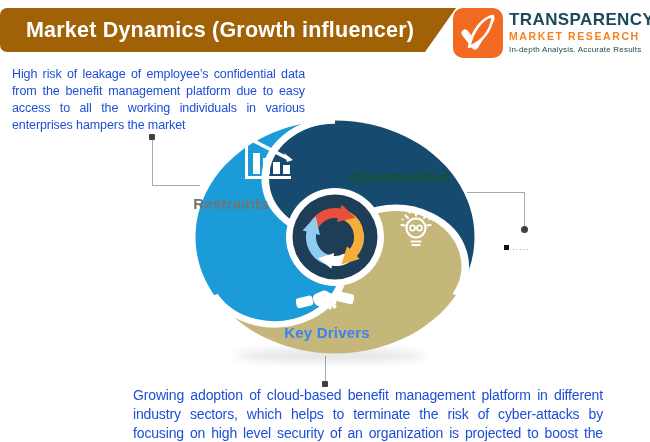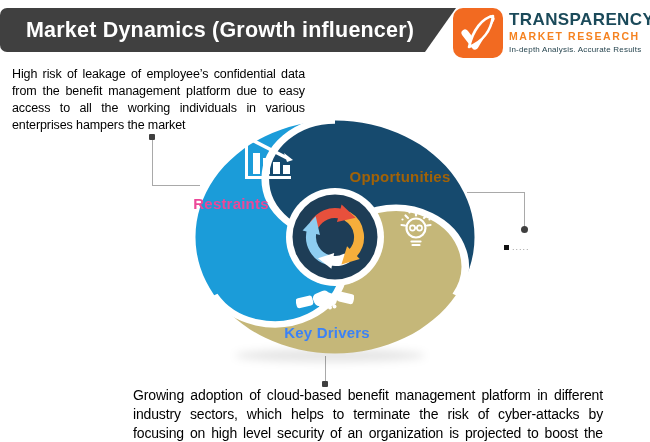--- a/index.html
+++ b/index.html
@@ -1,53 +1,53 @@
 <!DOCTYPE html>
 <html><head>
 <meta charset="utf-8">
 <style>
   html,body{margin:0;padding:0;}
   body{font-family:"Liberation Sans",sans-serif;background:#fff;}
   #stage{position:relative;width:650px;height:442px;background:#fff;overflow:hidden;}
 
   
-  .banner{position:absolute;left:0;top:8px;width:456px;height:44px;background:#404040;
+  .banner{position:absolute;left:0;top:8px;width:456px;height:44px;background:#a16207;
           border-radius:7px 0 0 7px;
           clip-path:polygon(0 0,100% 0,calc(100% - 31px) 100%,0 100%);}
   .banner-title{color:#fff;font-size:21.5px;font-weight:bold;line-height:44px;padding-left:26px;
                 letter-spacing:.2px;white-space:nowrap;}
 
   
   .logo{position:absolute;top:6px;right:3px;width:194px;height:54px;display:flex;gap:6px;}
   .logo-badge{width:50px;height:50px;flex:0 0 50px;margin-top:2px;}
   .logo-text{display:flex;flex-direction:column;justify-content:flex-start;padding-top:4px;}
   .logo-brand{font-size:17px;font-weight:bold;color:#1b4a5a;letter-spacing:.4px;line-height:19px;}
   .logo-sub{font-size:10.5px;font-weight:bold;color:#f58220;letter-spacing:1.6px;line-height:13px;margin-top:1px;}
   .logo-tag{font-size:8px;color:#27454f;letter-spacing:.2px;margin-top:2px;}
 
   
-  .note{position:absolute;color:#000000;text-align:justify;}
+  .note{position:absolute;color:#1d4ed8;text-align:justify;}
   .note-left{left:12px;top:66px;width:293px;font-size:12.5px;line-height:17px;letter-spacing:-.1px;}
   .note-bottom{left:133px;top:386px;width:470px;font-size:14px;line-height:19px;letter-spacing:-.15px;}
 
   
   .cline{position:absolute;background:#a9a9a9;}
   .dot-square{position:absolute;width:6px;height:6px;background:#3f3f3f;border-radius:1px;}
   .dot-round{position:absolute;width:7px;height:7px;background:#3f3f3f;border-radius:50%;}
   .opp-note{position:absolute;left:504px;top:243px;display:flex;align-items:center;gap:3px;}
   .opp-note .sq{width:5px;height:5px;background:#111;}
   .opp-note .dots{font-size:9px;color:#999;letter-spacing:1px;line-height:9px;}
 
   
   .wheel{position:absolute;left:180px;top:104px;width:310px;height:266px;}
   .wheel-shadow{position:absolute;left:235px;top:349px;width:190px;height:13px;background:rgba(0,0,0,.10);
                 border-radius:50%;filter:blur(4px);}
   .seg-label{position:absolute;font-weight:bold;font-size:15px;text-align:center;letter-spacing:.2px;}
-  .lbl-restraints{left:191px;top:195px;width:80px;color:#ec4899;}
-  .lbl-opportunities{left:344px;top:168px;width:112px;color:#a16207;}
+  .lbl-restraints{left:191px;top:195px;width:80px;color:#737373;}
+  .lbl-opportunities{left:344px;top:168px;width:112px;color:#14532d;}
   .lbl-keydrivers{left:277px;top:324px;width:100px;color:#3b82f6;}
   .seg-icon{position:absolute;}
   .icon-bars{left:243px;top:135px;}
   .icon-bulb{left:396px;top:205px;}
   .icon-hands{left:296px;top:284px;}
 </style>
 </head>
 <body>
 
 <div id="stage">

